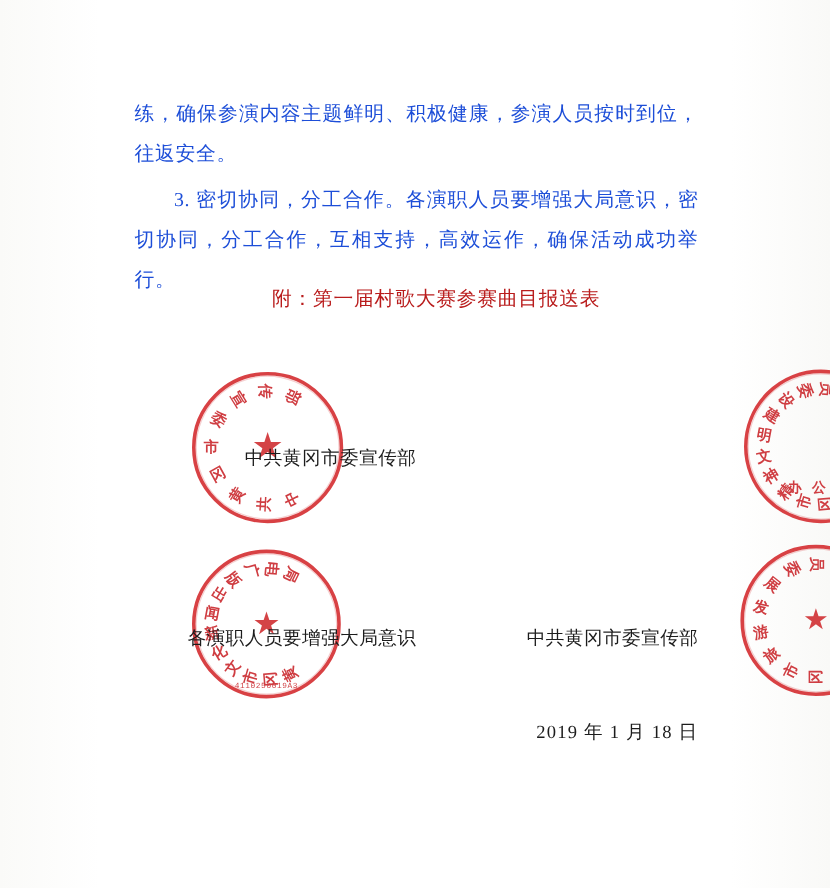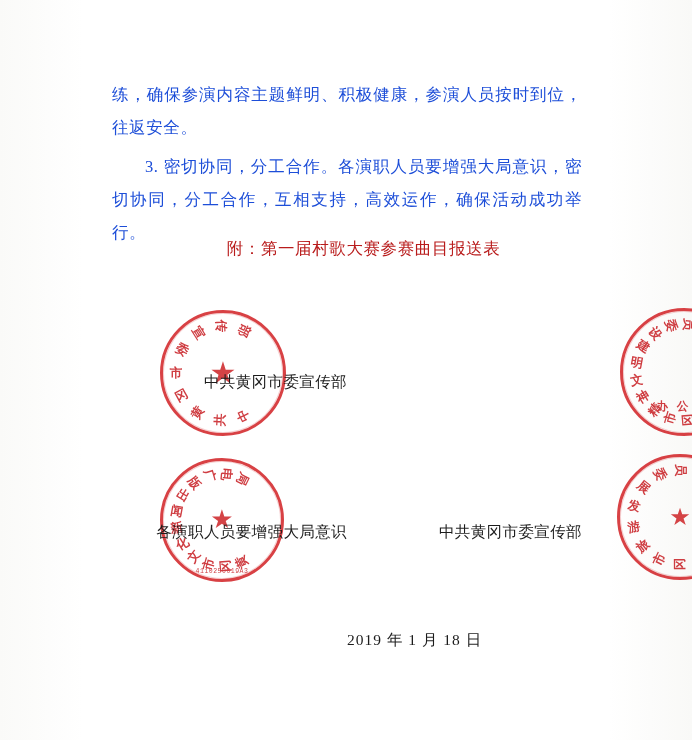--- a/index.html
+++ b/index.html
@@ -89,26 +89,25 @@
     font-size: 15.5px;
     letter-spacing: 0.4px;
     color: #1c1c1c;
     z-index: 3;
   }
   .sig-date {
     position: absolute;
     left: 0;
     right: 0;
     top: 150px;
-    text-align: left;
+    text-align: right;
     font-size: 15.5px;
     letter-spacing: 1px;
     color: #1c1c1c;
     z-index: 3;
-    margin-top: 30px;
   }
   
   .seal {
     position: absolute;
     border-radius: 50%;
     z-index: 2;
     opacity: 0.88;
   }
   .seal .ring {
     position: absolute;

